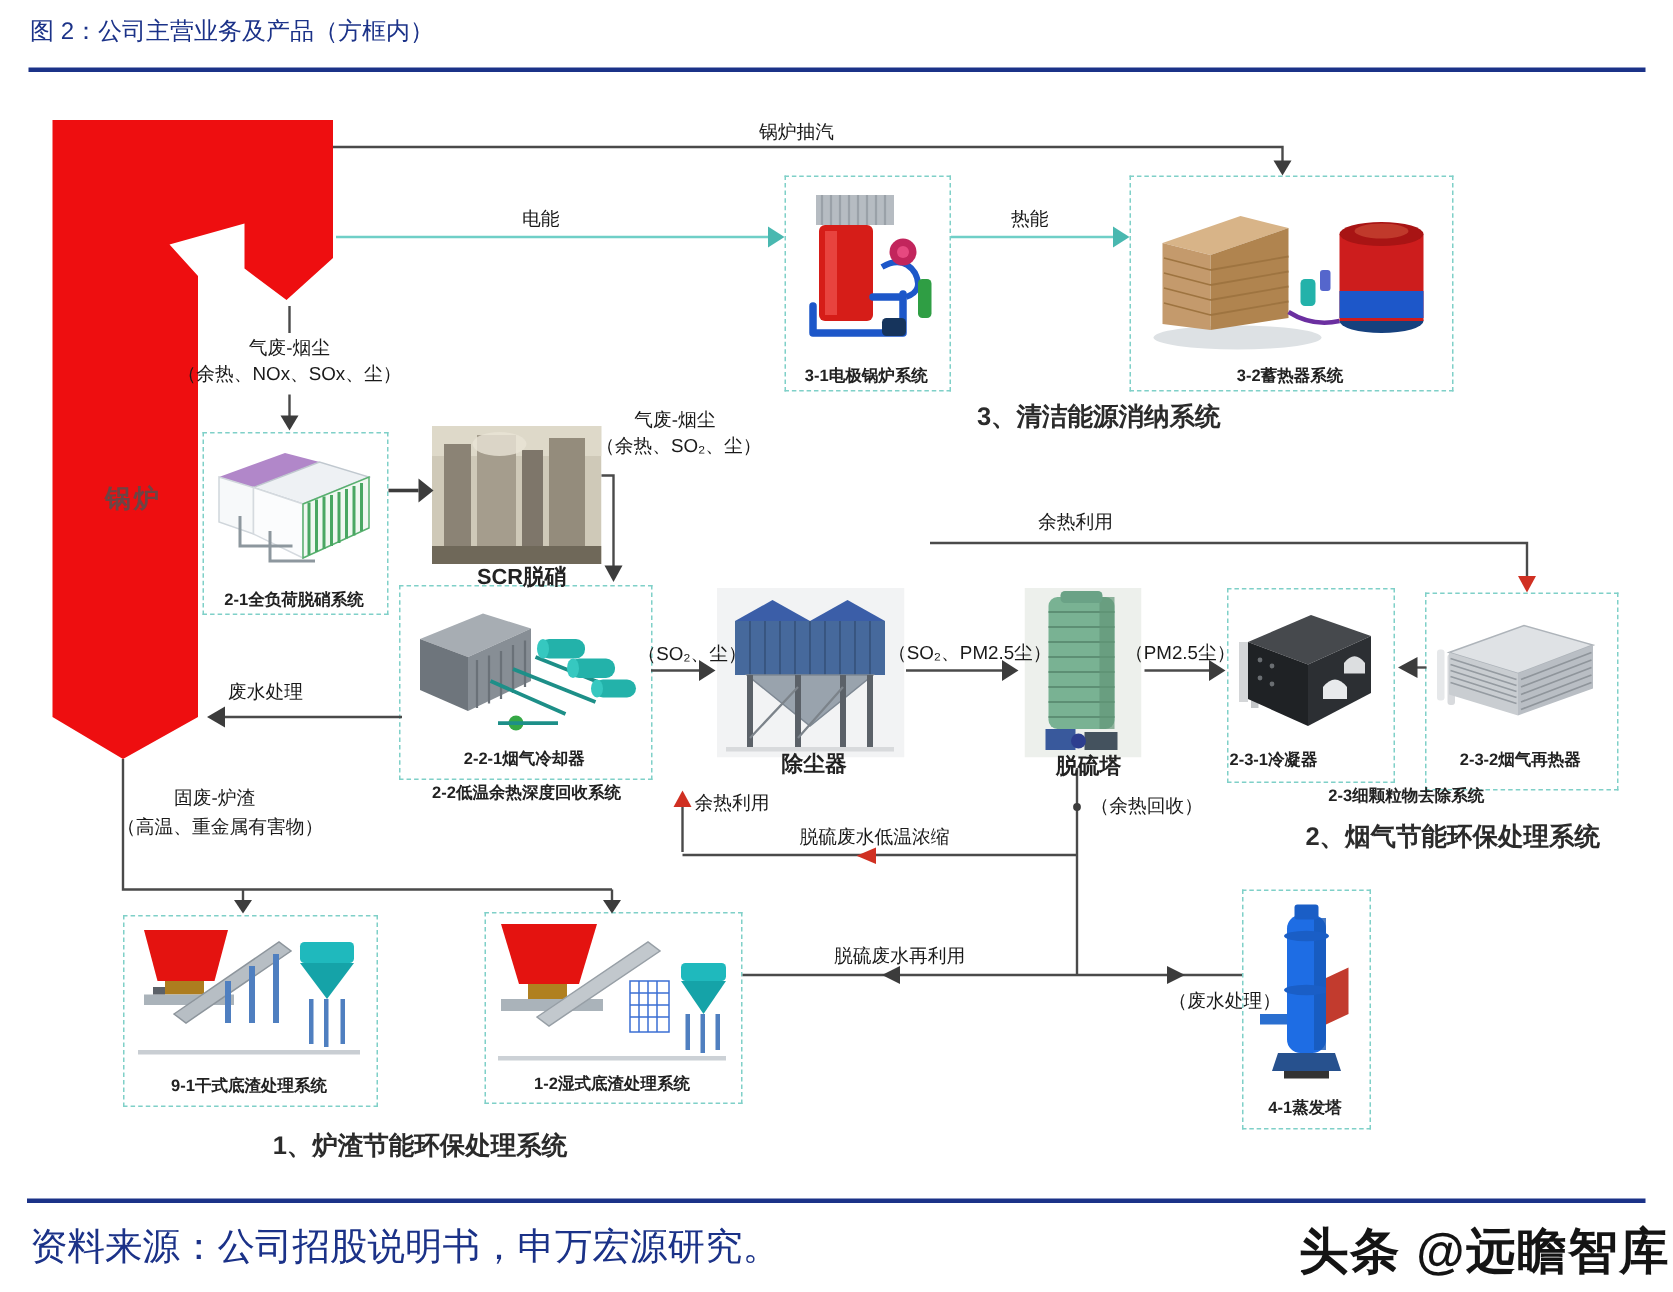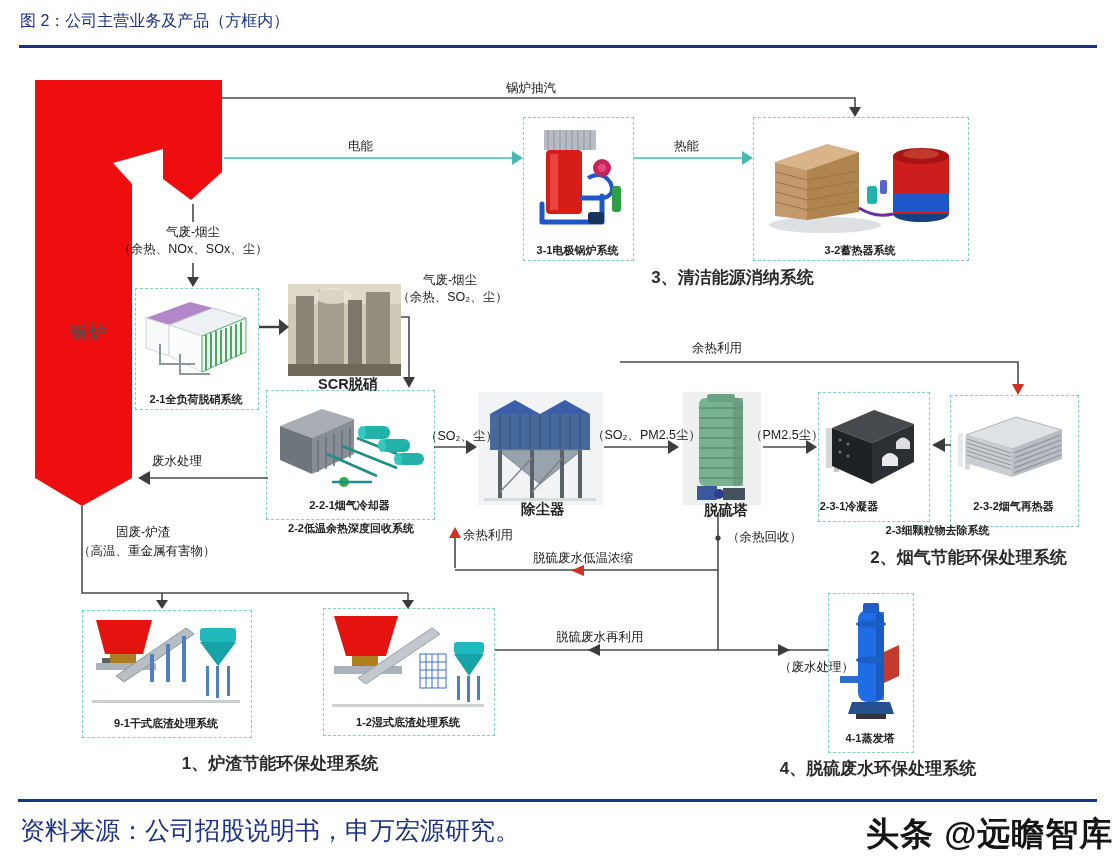--- a/index.html
+++ b/index.html
@@ -326,19 +326,18 @@
   <div class="abs syslab" style="left:855px;top:523px;width:165px;">2-3细颗粒物去除系统</div>
   <div class="abs syslab" style="left:523px;top:243px;width:109px;">3-1电极锅炉系统</div>
   <div class="abs syslab" style="left:753px;top:243px;width:214px;">3-2蓄热器系统</div>
   <div class="abs syslab" style="left:82px;top:716px;width:168px;">9-1干式底渣处理系统</div>
   <div class="abs syslab" style="left:323px;top:715px;width:170px;">1-2湿式底渣处理系统</div>
   <div class="abs syslab" style="left:828px;top:731px;width:84px;">4-1蒸发塔</div>
 
   <div class="abs cap" style="left:625px;top:266px;width:215px;">3、清洁能源消纳系统</div>
   <div class="abs cap" style="left:856px;top:546px;width:225px;">2、烟气节能环保处理系统</div>
   <div class="abs cap" style="left:165px;top:752px;width:230px;">1、炉渣节能环保处理系统</div>
-  <div class="abs cap" style="left:758px;top:757px;width:240px;">4、脱硫废水环保处理系统</div>
 
   <div class="abs rule" style="left:18px;top:799px;width:1079px;"></div>
   <div class="abs source" style="left:20px;top:814px;">资料来源：公司招股说明书，申万宏源研究。</div>
   <div class="abs watermark" style="left:866px;top:812px;">头条 @远瞻智库</div>
 
 </div>
 
 </body></html>

